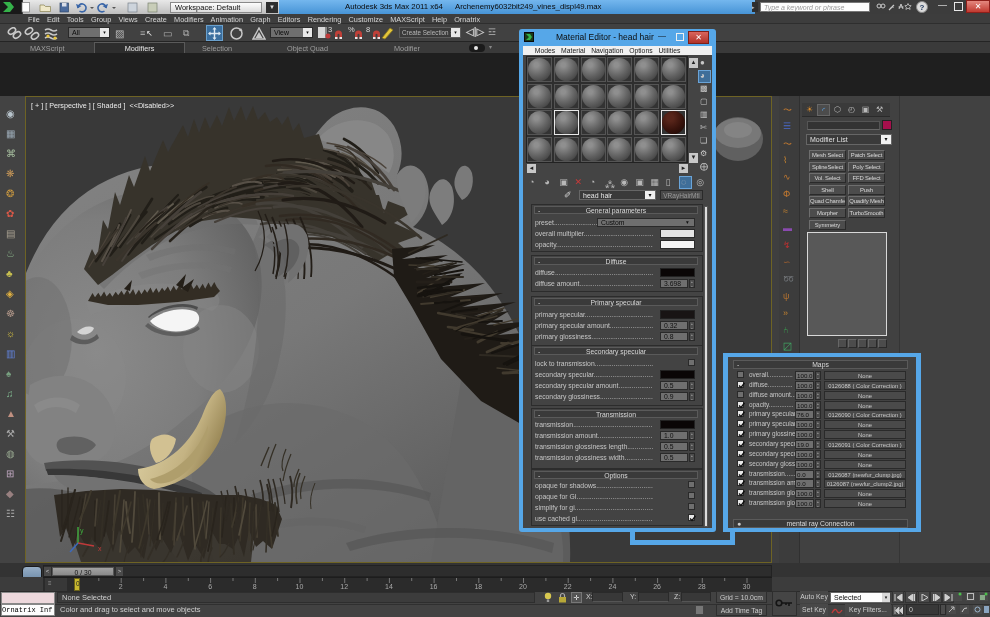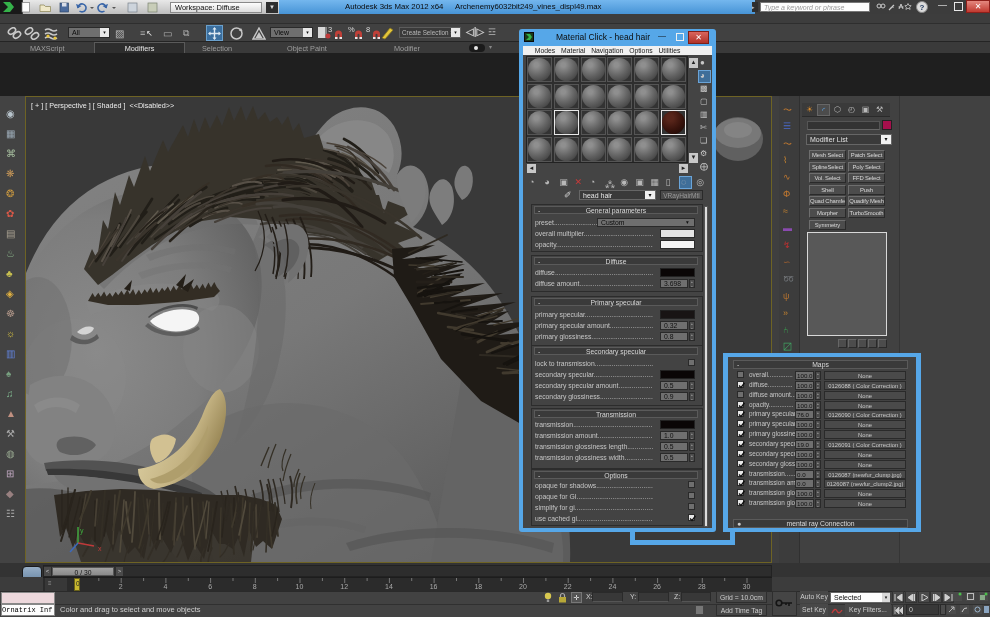--- a/index.html
+++ b/index.html
@@ -18,56 +18,57 @@
 </head>
 <body>
 <div id="root">
 
 <div class="abs" style="left:0;top:0;width:990px;height:14px;background:#3c3c3c;"></div>
 <div class="abs" style="left:0;top:0;width:22px;height:14px;background:#191919;"></div>
 <svg class="abs" style="left:1px;top:0;" width="16" height="14" viewBox="0 0 16 14">
       <path d="M2 2 L9 2 L13 7 L9 12 L2 12 L7 7 Z" fill="#35b24a"></path>
     </svg>
 <div class="abs" style="left:23px;top:0;width:256px;height:14px;background:linear-gradient(#e8e8e8,#bfbfbf);"></div>
-<div class="abs" style="left:170px;top:2px;width:92px;height:11px;background:linear-gradient(#fdfdfd,#dcdcdc);border:1px solid #8a8a8a;color:#111;font-size:7.5px;line-height:9px;padding-left:4px;">Workspace: Diffuse</div>
+<div class="abs" style="left:170px;top:2px;width:92px;height:11px;background:linear-gradient(#fdfdfd,#dcdcdc);border:1px solid #8a8a8a;color:#111;font-size:7.5px;line-height:9px;padding-left:4px;">Workspace: Default</div>
 <div class="abs" style="left:266px;top:2px;width:12px;height:11px;background:#2e2e2e;color:#ddd;font-size:6px;line-height:11px;text-align:center;">▼</div>
 
 <svg class="abs" style="left:20px;top:2px" width="150" height="11" viewBox="0 0 150 11">
       <rect x="2" y="0.5" width="7.5" height="9.5" fill="#fdfdfd" stroke="#7a7a7a" stroke-width="0.7"></rect>
       <path d="M20 3 h4 l1.5 1.5 h5 v5 h-10.5 z" fill="#efe8c8" stroke="#8a8252" stroke-width="0.7"></path>
       <rect x="40" y="1" width="8.5" height="9" fill="#4a6a9c" stroke="#2e4668" stroke-width="0.7"></rect>
       <rect x="42" y="1" width="4.5" height="3.5" fill="#d8dde8"></rect>
       <path d="M58 6 a4 4 0 1 1 1.5 3" stroke="#3a66a8" stroke-width="1.6" fill="none"></path>
       <path d="M56 2 l1.5 4.5 4-2.5z" fill="#3a66a8"></path>
       <path d="M86 6 a4 4 0 1 0 -1.5 3" stroke="#3a66a8" stroke-width="1.6" fill="none"></path>
       <path d="M88 2 l-1.5 4.5 -4-2.5z" fill="#3a66a8"></path>
       <path d="M70 5 l2 2 2-2z" fill="#555"></path>
       <path d="M92 5 l2 2 2-2z" fill="#555"></path>
       <rect x="108" y="1" width="9" height="9" fill="#cdd4dc" stroke="#7a828c" stroke-width="0.7"></rect>
       <rect x="128" y="1" width="9" height="9" fill="#c8cdb8" stroke="#7a8270" stroke-width="0.7"></rect>
     </svg>
 <div class="abs" style="left:279px;top:0;width:476px;height:14px;background:linear-gradient(#74b7ee,#4794d6);"></div>
-<div class="tx" style="left:345px;top:2px;color:#0b0b0b;font-size:7.8px;">Autodesk 3ds Max  2012 x64</div>
+<div class="tx" style="left:345px;top:2px;color:#0b0b0b;font-size:7.8px;">Autodesk 3ds Max  2011 x64</div>
 <div class="tx" style="left:455px;top:2px;color:#0b0b0b;font-size:7.8px;">Archenemy6032bit249_vines_displ49.max</div>
 <div class="abs" style="left:755px;top:0;width:235px;height:14px;background:#3c3c3c;"></div>
 <div class="abs" style="left:752px;top:2px;width:6px;height:10px;background:#2e2e2e;color:#bbb;font-size:5px;line-height:10px;">▸</div>
 <div class="abs" style="left:760px;top:2px;width:110px;height:10px;background:#fdfdfd;border:1px solid #777;color:#9a9a9a;font-size:7px;font-style:italic;line-height:9px;padding-left:3px;">Type a keyword or phrase</div>
 <svg class="abs" style="left:876px;top:2px" width="36" height="10" viewBox="0 0 36 10">
       <circle cx="3" cy="4" r="2" stroke="#c8c8c8" fill="none"></circle>
       <circle cx="7" cy="4" r="2" stroke="#c8c8c8" fill="none"></circle>
       <path d="M13 8 L18 3 M16 4 l1.5 1.5 M14.5 5.5 l1 1" stroke="#c8c8c8" stroke-width="1.2"></path>
       <path d="M23 7 l2 -5 l2 5 M22.5 5 h5" stroke="#c8c8c8" stroke-width="1" fill="none"></path>
       <path d="M32 1.5 l1 2 2.2 .2 -1.6 1.5 .5 2.2 -2.1 -1.2 -2.1 1.2 .5 -2.2 -1.6 -1.5 2.2 -.2z" fill="none" stroke="#c8c8c8" stroke-width="0.8"></path>
     </svg>
 <div class="abs" style="left:916px;top:1px;width:12px;height:12px;border-radius:6px;background:#dcdcdc;color:#223a5e;font-size:8px;line-height:12px;text-align:center;font-weight:bold;border:1px solid #888;">?</div>
 <div class="tx" style="left:938px;top:0px;color:#e8e8e8;font-size:9px;">—</div>
 <div class="abs" style="left:954px;top:2px;width:9px;height:9px;border:1px solid #e8e8e8;"></div>
 <div class="abs" style="left:966px;top:0;width:24px;height:13px;background:linear-gradient(#e4887f,#c0392f);border:1px solid #8e1f1a;color:#fff;font-size:8px;text-align:center;line-height:12px;">✕</div>
 
 <div class="abs" style="left:0;top:14px;width:990px;height:10px;background:#3d3d3d;border-bottom:1px solid #2e2e2e;"></div>
+<div class="tx" style="left:28px;top:15px;color:#d4d4d4;font-size:7.3px;word-spacing:5.2px;">File Edit Tools Group Views Create Modifiers Animation Graph&nbsp;Editors Rendering Customize MAXScript Help Ornatrix</div>
 
 <div class="abs" style="left:0;top:24px;width:990px;height:18px;background:#414141;border-bottom:1px solid #242424;"></div>
 <svg class="abs" style="left:4px;top:27px" width="60" height="13" viewBox="0 0 60 13">
       <g stroke="#c8c8c8" stroke-width="1.6" fill="none">
         <ellipse cx="8" cy="4" rx="4" ry="2.6" transform="rotate(-35 8 4)"></ellipse>
         <ellipse cx="13" cy="8" rx="4" ry="2.6" transform="rotate(-35 13 8)"></ellipse>
         <ellipse cx="25" cy="4" rx="4" ry="2.6" transform="rotate(-35 25 4)"></ellipse>
         <ellipse cx="31" cy="9" rx="4" ry="2.6" transform="rotate(-35 31 9)"></ellipse>
         <path d="M41 3 q3 -2 6 0 q3 2 6 0 M41 7 q3 -2 6 0 q3 2 6 0 M41 11 q3 -2 6 0 q3 2 6 0"></path>
       </g>
@@ -127,21 +128,21 @@
     </svg>
 <div class="abs" style="left:399px;top:27px;width:62px;height:11px;background:#3a3a3a;border:1px solid #5c5c5c;color:#b8b8b8;font-size:6.3px;line-height:9px;padding-left:2px;overflow:hidden;white-space:nowrap;">Create Selection Se</div>
 <div class="abs" style="left:451px;top:28px;width:9px;height:9px;background:#e8e8e8;color:#111;font-size:5px;text-align:center;line-height:9px;">▾</div>
 <div class="tx" style="left:466px;top:26px;color:#c8c8c8;font-size:10px;font-weight:bold;">◁|▷</div>
     <div class="tx" style="left:488px;top:27px;color:#b8b8b8;font-size:9px;">☲</div>
 
 <div class="abs" style="left:0;top:42px;width:990px;height:11px;background:#3a3a3a;"></div>
 <div class="tx" style="left:30px;top:44px;color:#9d9d9d;font-size:7.3px;">MAXScript</div>
 <div class="abs" style="left:94px;top:42px;width:91px;height:11px;background:#2d2d2d;border:1px solid #5a5a5a;border-bottom:none;color:#e8e8e8;font-size:7.3px;text-align:center;line-height:11px;">Modifiers</div>
 <div class="tx" style="left:202px;top:44px;color:#9d9d9d;font-size:7.3px;">Selection</div>
-<div class="tx" style="left:287px;top:44px;color:#9d9d9d;font-size:7.3px;">Object Paint</div>
+<div class="tx" style="left:287px;top:44px;color:#9d9d9d;font-size:7.3px;">Object Quad</div>
 <div class="tx" style="left:394px;top:44px;color:#9d9d9d;font-size:7.3px;">Modifier</div>
 <div class="abs" style="left:469px;top:44px;width:16px;height:8px;border-radius:4px;background:#1a1a1a;"></div>
     <div class="abs" style="left:474px;top:46px;width:4px;height:4px;border-radius:2px;background:#e8e8e8;"></div>
 <div class="tx" style="left:489px;top:43px;color:#888;font-size:6px;">▾</div>
 
 <div class="abs" style="left:0;top:53px;width:990px;height:43px;background:#1f1f1f;"></div>
 
 <div class="abs" style="left:0;top:96px;width:25px;height:467px;background:#434343;"></div>
 <div class="tx" style="left:6px;top:108px;color:#b8c4cc;font-size:10px;">◉</div>
 <div class="tx" style="left:6px;top:128px;color:#9aa8b4;font-size:10px;">▦</div>
@@ -619,20 +620,21 @@
     </svg>
 <div class="abs" style="left:0;top:577px;width:43px;height:14px;background:#3c3c3c;"></div>
     <div class="abs" style="left:772px;top:577px;width:218px;height:14px;background:#3c3c3c;"></div>
     <div class="abs" style="left:74px;top:578px;width:6px;height:13px;background:#c8b82e;border:1px solid #6a621a;"></div>
     <div class="tx" style="left:76px;top:580px;color:#222;font-size:6.5px;">0</div>
 
 <div class="abs" style="left:0;top:591px;width:990px;height:13px;background:#424242;border-top:1px solid #2a2a2a;"></div>
 <div class="abs" style="left:0;top:604px;width:990px;height:13px;background:#424242;border-top:1px solid #303030;"></div>
 <div class="abs" style="left:1px;top:592px;width:54px;height:12px;background:#edd8dc;border:1px solid #888;"></div>
 <div class="abs" style="left:1px;top:604px;width:54px;height:12px;background:#fdfdfd;border:1px solid #888;color:#000;font-family:'Liberation Mono',monospace;font-size:7px;line-height:11px;">Ornatrix Inf</div>
+<div class="abs" style="left:57px;top:592px;width:478px;height:11px;background:#3c3c3c;border:1px solid #2e2e2e;color:#cfcfcf;font-size:7.5px;line-height:10px;padding-left:4px;">None Selected</div>
 <div class="tx" style="left:60px;top:605px;color:#cfcfcf;font-size:7.5px;">Color and drag to select and move objects</div>
 <svg class="abs" style="left:544px;top:592px" width="8" height="11" viewBox="0 0 8 11">
       <circle cx="4" cy="4" r="3.2" fill="#d8c850"></circle>
       <rect x="2.8" y="7.5" width="2.4" height="2.5" fill="#999"></rect>
     </svg>
 <svg class="abs" style="left:558px;top:592px" width="9" height="11" viewBox="0 0 9 11">
       <rect x="1" y="5" width="7" height="5.5" fill="#b8a838"></rect>
       <path d="M2.5 5 V3.5 a2 2 0 0 1 4 0 V5" stroke="#aaa" stroke-width="1.2" fill="none"></path>
     </svg>
 <div class="abs" style="left:571px;top:592px;width:11px;height:11px;background:#555;border:1px solid #777;color:#eee;font-size:7px;text-align:center;line-height:10px;">✛</div>
@@ -701,21 +703,21 @@
       <rect x="27" y="1" width="9" height="9" fill="#4a4a4a"></rect>
       <circle cx="31.5" cy="5.5" r="2.5" stroke="#9ab4cc" fill="none"></circle>
       <rect x="38" y="2" width="5" height="7" fill="#8aa4c0"></rect>
     </svg>
 
 <div class="abs" style="left:519px;top:29px;width:197px;height:503px;background:#56a7e8;border-radius:3px;"></div>
 <div class="abs" style="left:524px;top:32px;width:10px;height:10px;background:#1a3a1a;border:1px solid #0a0a0a;"></div>
 <svg class="abs" style="left:525px;top:33px;" width="8" height="8">
       <path d="M1 1 L5 1 L7 4 L5 7 L1 7 L4 4 Z" fill="#35b24a"></path>
     </svg>
-<div class="tx" style="left:556px;top:32px;color:#0c0c0c;font-size:8.5px;">Material Click - head hair</div>
+<div class="tx" style="left:556px;top:32px;color:#0c0c0c;font-size:8.5px;">Material Editor - head hair</div>
 <div class="tx" style="left:658px;top:31px;color:#0c0c0c;font-size:8px;">—</div>
 <div class="abs" style="left:676px;top:33px;width:8px;height:8px;border:1px solid #f0f0f0;"></div>
 <div class="abs" style="left:688px;top:31px;width:21px;height:13px;background:linear-gradient(#d9655c,#b03228);border:1px solid #7e1e16;color:#fff;font-size:8px;text-align:center;line-height:12px;">✕</div>
 <div class="abs" style="left:523px;top:46px;width:189px;height:9px;background:#f0f0f0;color:#1a1a1a;font-size:6.8px;line-height:9px;word-spacing:4px;">&nbsp;&nbsp;Modes&nbsp;Material&nbsp;Navigation&nbsp;Options&nbsp;Utilities</div>
 <div class="abs" style="left:523px;top:55px;width:189px;height:473px;background:#444;"></div>
 <div class="abs" style="left:526px;top:56px;width:162px;height:107px;background:#2e2e2e;border:1px solid #222;"></div>
 <div class="abs" style="left:527.0px;top:57.0px;width:25px;height:25px;background:#333;border:1px solid #555;"></div>
 <div class="abs" style="left:528.0px;top:58.0px;width:23px;height:23px;border-radius:50%;background:radial-gradient(circle at 36% 30%, #8f8f8f 10%, #646464 50%, #333333 100%);"></div>
 <div class="abs" style="left:553.8px;top:57.0px;width:25px;height:25px;background:#333;border:1px solid #555;"></div>
 <div class="abs" style="left:554.8px;top:58.0px;width:23px;height:23px;border-radius:50%;background:radial-gradient(circle at 36% 30%, #8f8f8f 10%, #646464 50%, #333333 100%);"></div>

